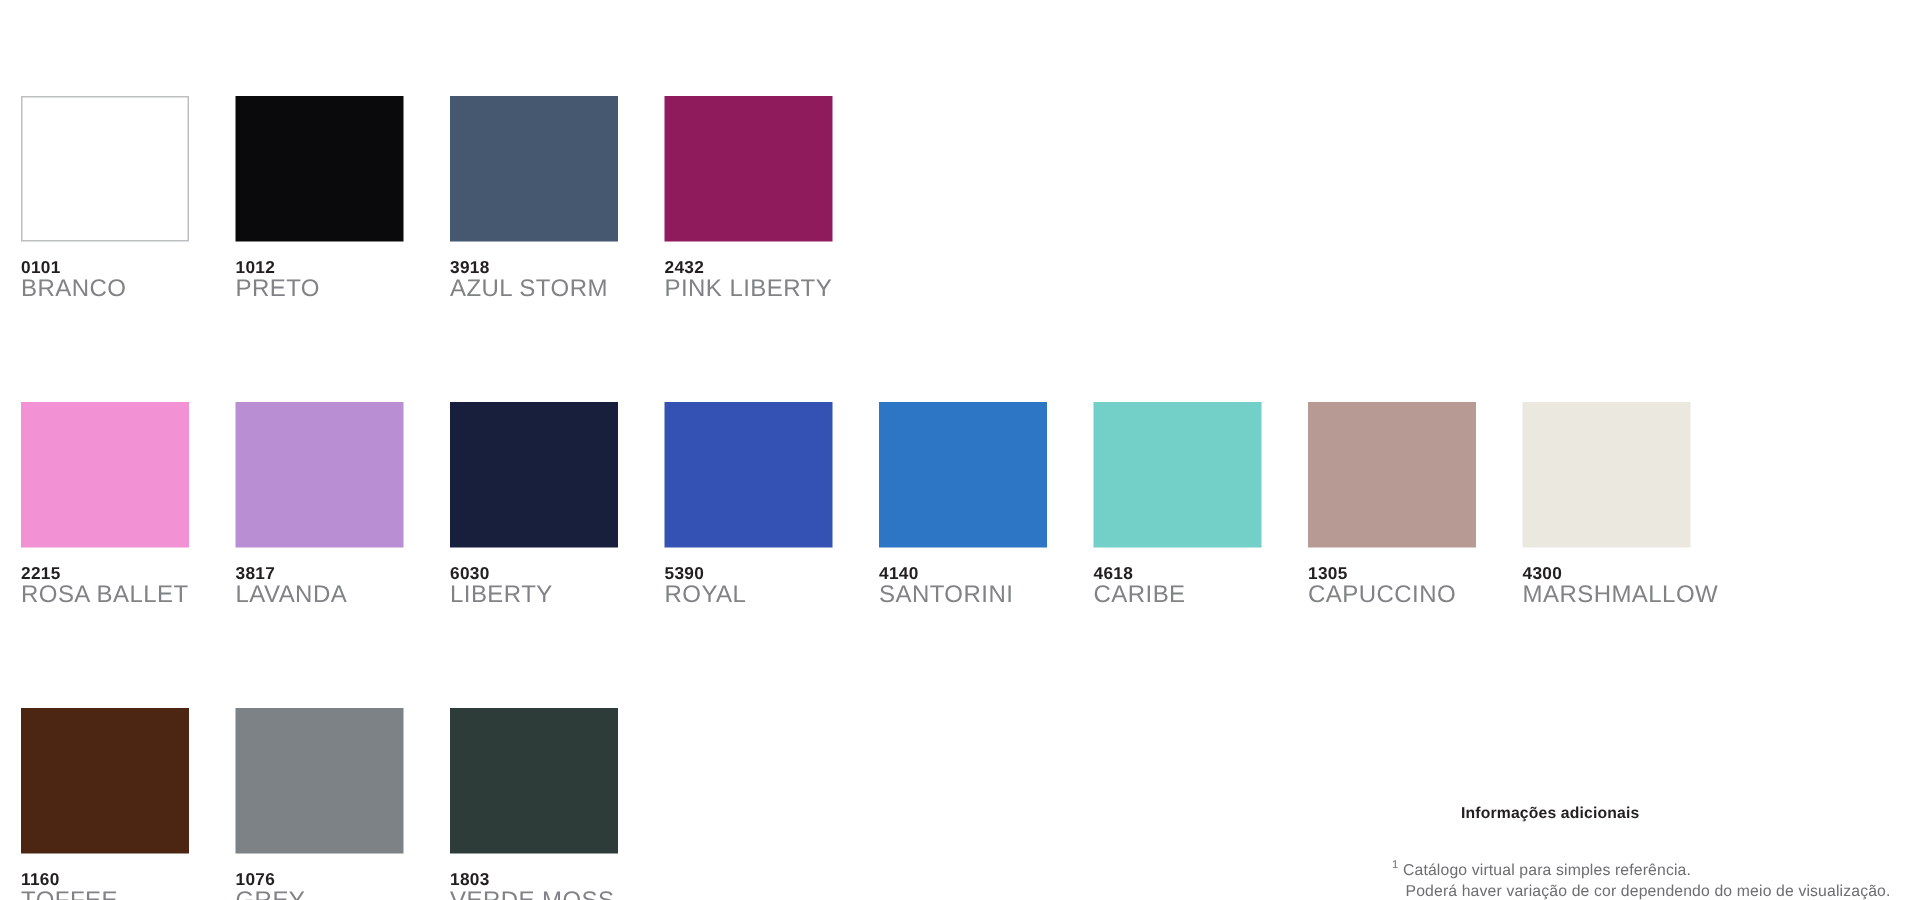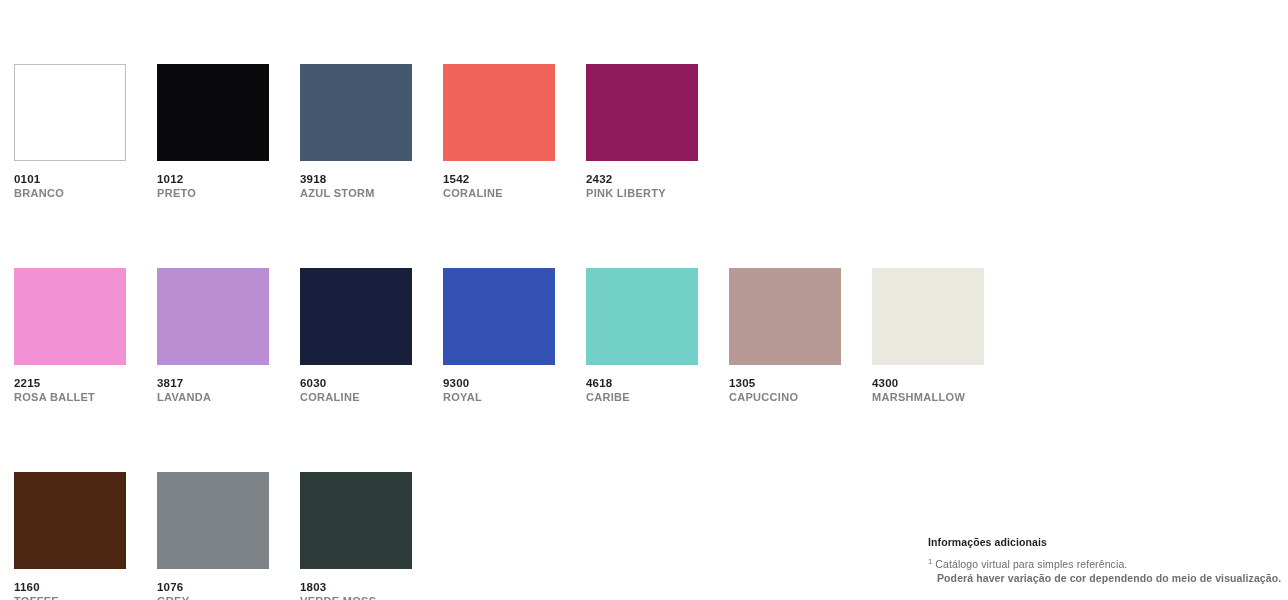--- a/index.html
+++ b/index.html
@@ -48,51 +48,51 @@
   .swatch-code {
     font-size: 11.5px;
     font-weight: bold;
     color: #231f20;
     letter-spacing: 0.2px;
     margin-top: 11px;
     line-height: 14px;
     white-space: nowrap;
   }
   .swatch-name {
-    font-size: 11px;
-    font-weight: bold;
+    font-size: 16px;
+    font-weight: normal;
     color: #808285;
     letter-spacing: 0.3px;
     line-height: 14px;
     white-space: nowrap;
   }
   .footnote {
     position: absolute;
     left: 928px;
     top: 535px;
     width: 360px;
   }
   .footnote-title {
     font-size: 10.5px;
     font-weight: bold;
     color: #231f20;
     letter-spacing: 0.1px;
     line-height: 14px;
+    margin-left: 46px;
   }
   .footnote-body {
-    margin-top: 8px;
+    margin-top: 24px;
     font-size: 10.5px;
     color: #6d6e71;
     line-height: 14px;
     letter-spacing: 0.1px;
     white-space: nowrap;
   }
   .footnote-line-2 {
     padding-left: 9px;
-    font-weight: bold;
   }
   .fn-marker {
     font-size: 7.5px;
     vertical-align: super;
     line-height: 0;
   }
 </style>
 </head>
 <body>
 
@@ -109,50 +109,50 @@
           <div class="swatch-chip" style="background: rgb(10, 10, 12);"></div>
           <div class="swatch-code">1012</div>
           <div class="swatch-name">PRETO</div>
         </div>
         <div class="swatch-cell">
           <div class="swatch-chip" style="background: rgb(69, 88, 112);"></div>
           <div class="swatch-code">3918</div>
           <div class="swatch-name">AZUL STORM</div>
         </div>
         <div class="swatch-cell">
-          <div class="swatch-chip" style="background: rgb(240, 100, 89);"></div>
-          <div class="swatch-code">1542</div>
-          <div class="swatch-name">CORALINE</div>
-        </div>
-        <div class="swatch-cell">
           <div class="swatch-chip" style="background: rgb(143, 27, 92);"></div>
           <div class="swatch-code">2432</div>
           <div class="swatch-name">PINK LIBERTY</div>
         </div>
       </div>
       <div class="swatch-row">
         <div class="swatch-cell">
           <div class="swatch-chip" style="background: rgb(242, 145, 211);"></div>
           <div class="swatch-code">2215</div>
           <div class="swatch-name">ROSA BALLET</div>
         </div>
         <div class="swatch-cell">
           <div class="swatch-chip" style="background: rgb(185, 142, 210);"></div>
           <div class="swatch-code">3817</div>
           <div class="swatch-name">LAVANDA</div>
         </div>
         <div class="swatch-cell">
           <div class="swatch-chip" style="background: rgb(24, 31, 60);"></div>
           <div class="swatch-code">6030</div>
-          <div class="swatch-name">CORALINE</div>
+          <div class="swatch-name">LIBERTY</div>
         </div>
         <div class="swatch-cell">
           <div class="swatch-chip" style="background: rgb(51, 82, 180);"></div>
-          <div class="swatch-code">9300</div>
+          <div class="swatch-code">5390</div>
           <div class="swatch-name">ROYAL</div>
+        </div>
+        <div class="swatch-cell">
+          <div class="swatch-chip" style="background: rgb(45, 118, 198);"></div>
+          <div class="swatch-code">4140</div>
+          <div class="swatch-name">SANTORINI</div>
         </div>
         <div class="swatch-cell">
           <div class="swatch-chip" style="background: rgb(114, 208, 200);"></div>
           <div class="swatch-code">4618</div>
           <div class="swatch-name">CARIBE</div>
         </div>
         <div class="swatch-cell">
           <div class="swatch-chip" style="background: rgb(183, 154, 147);"></div>
           <div class="swatch-code">1305</div>
           <div class="swatch-name">CAPUCCINO</div>

